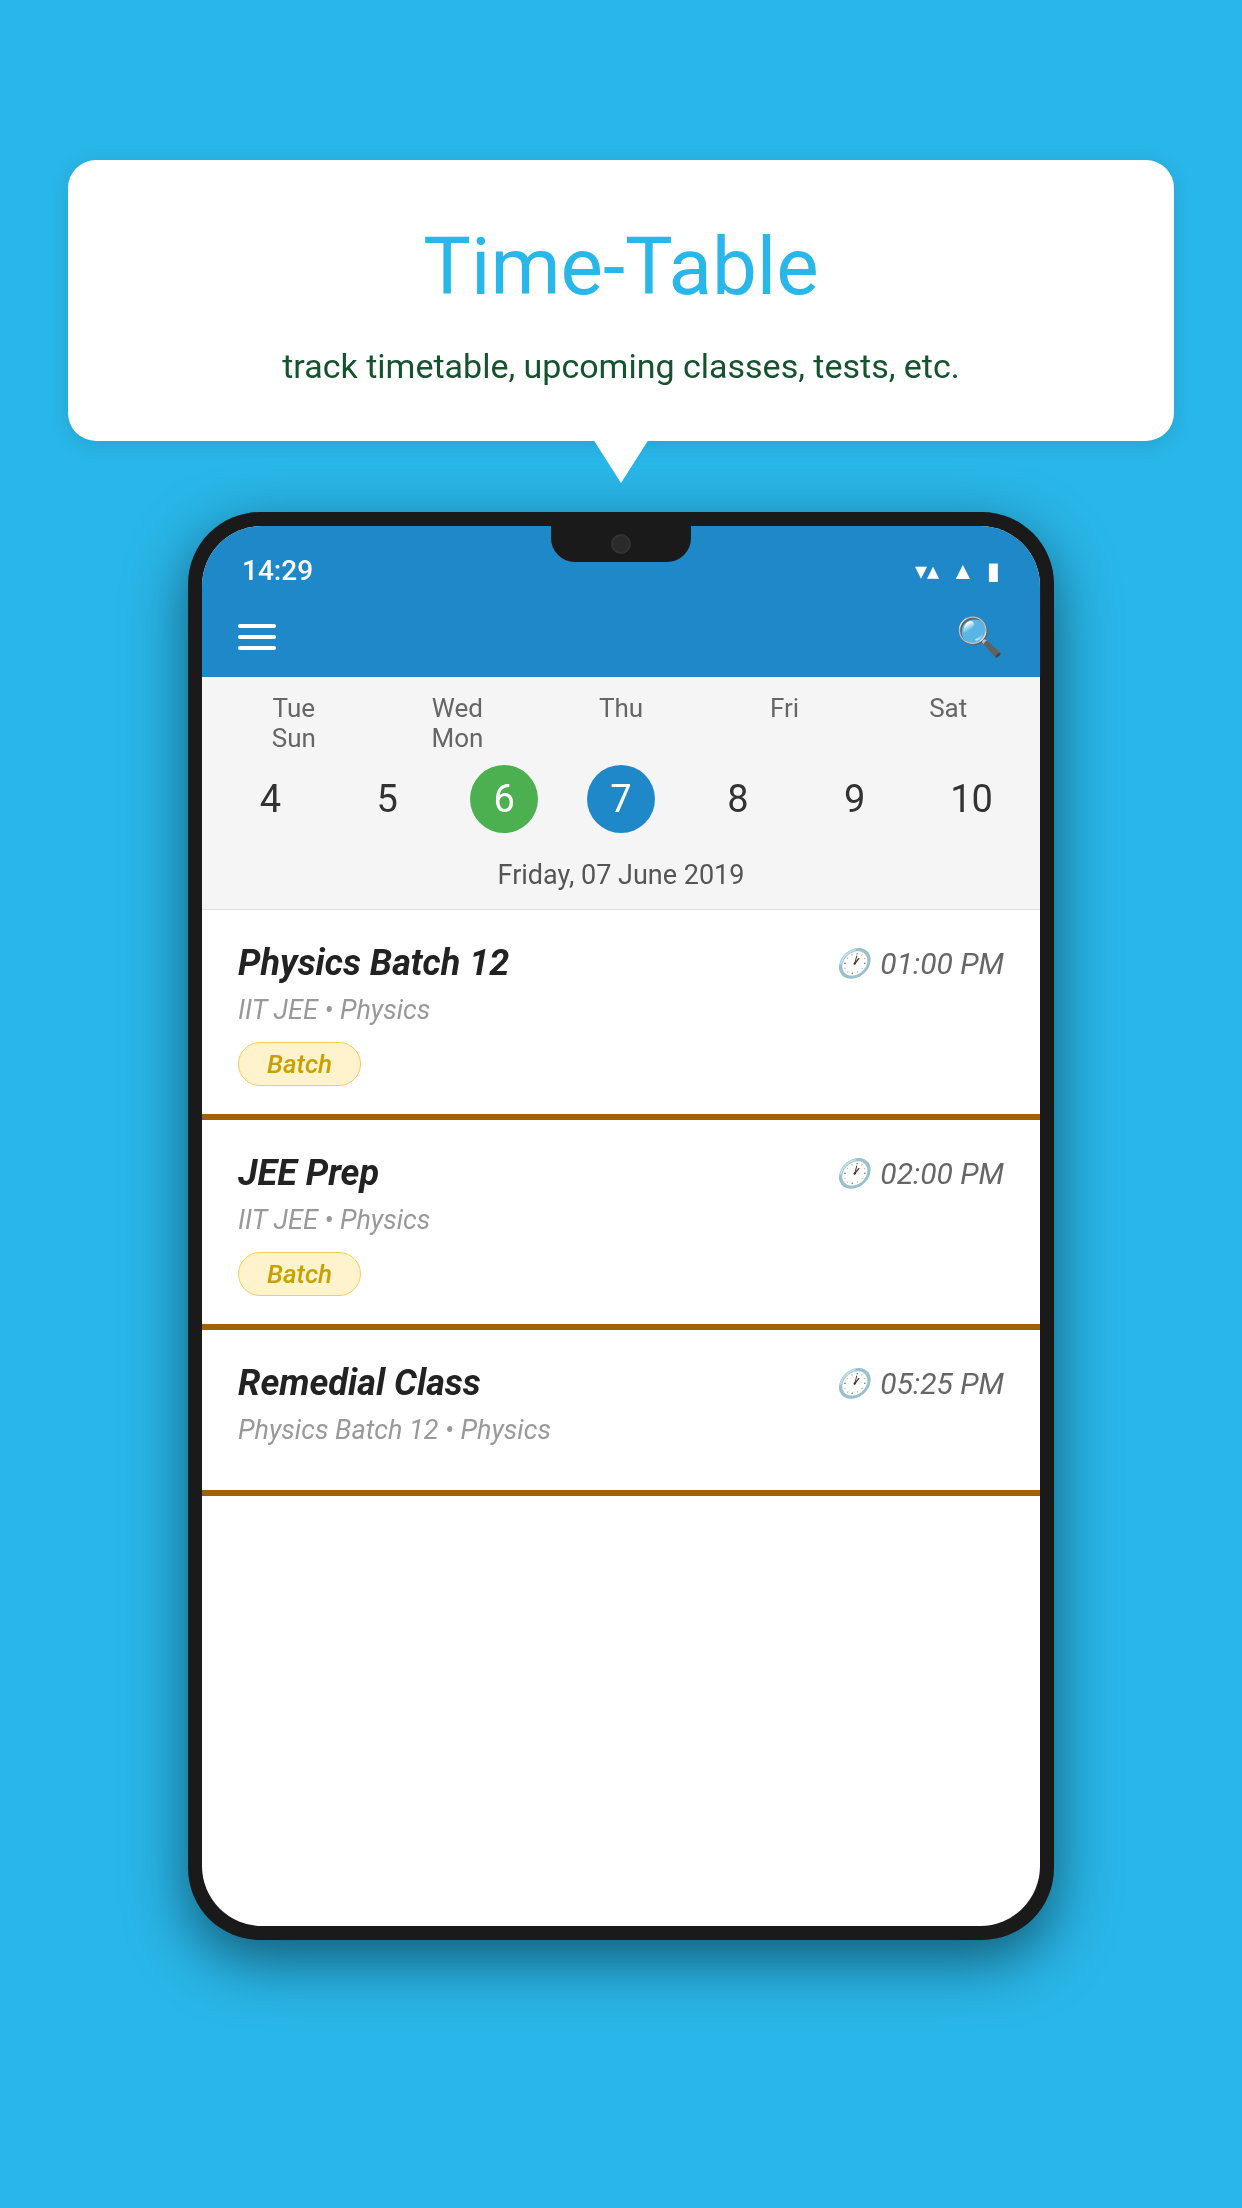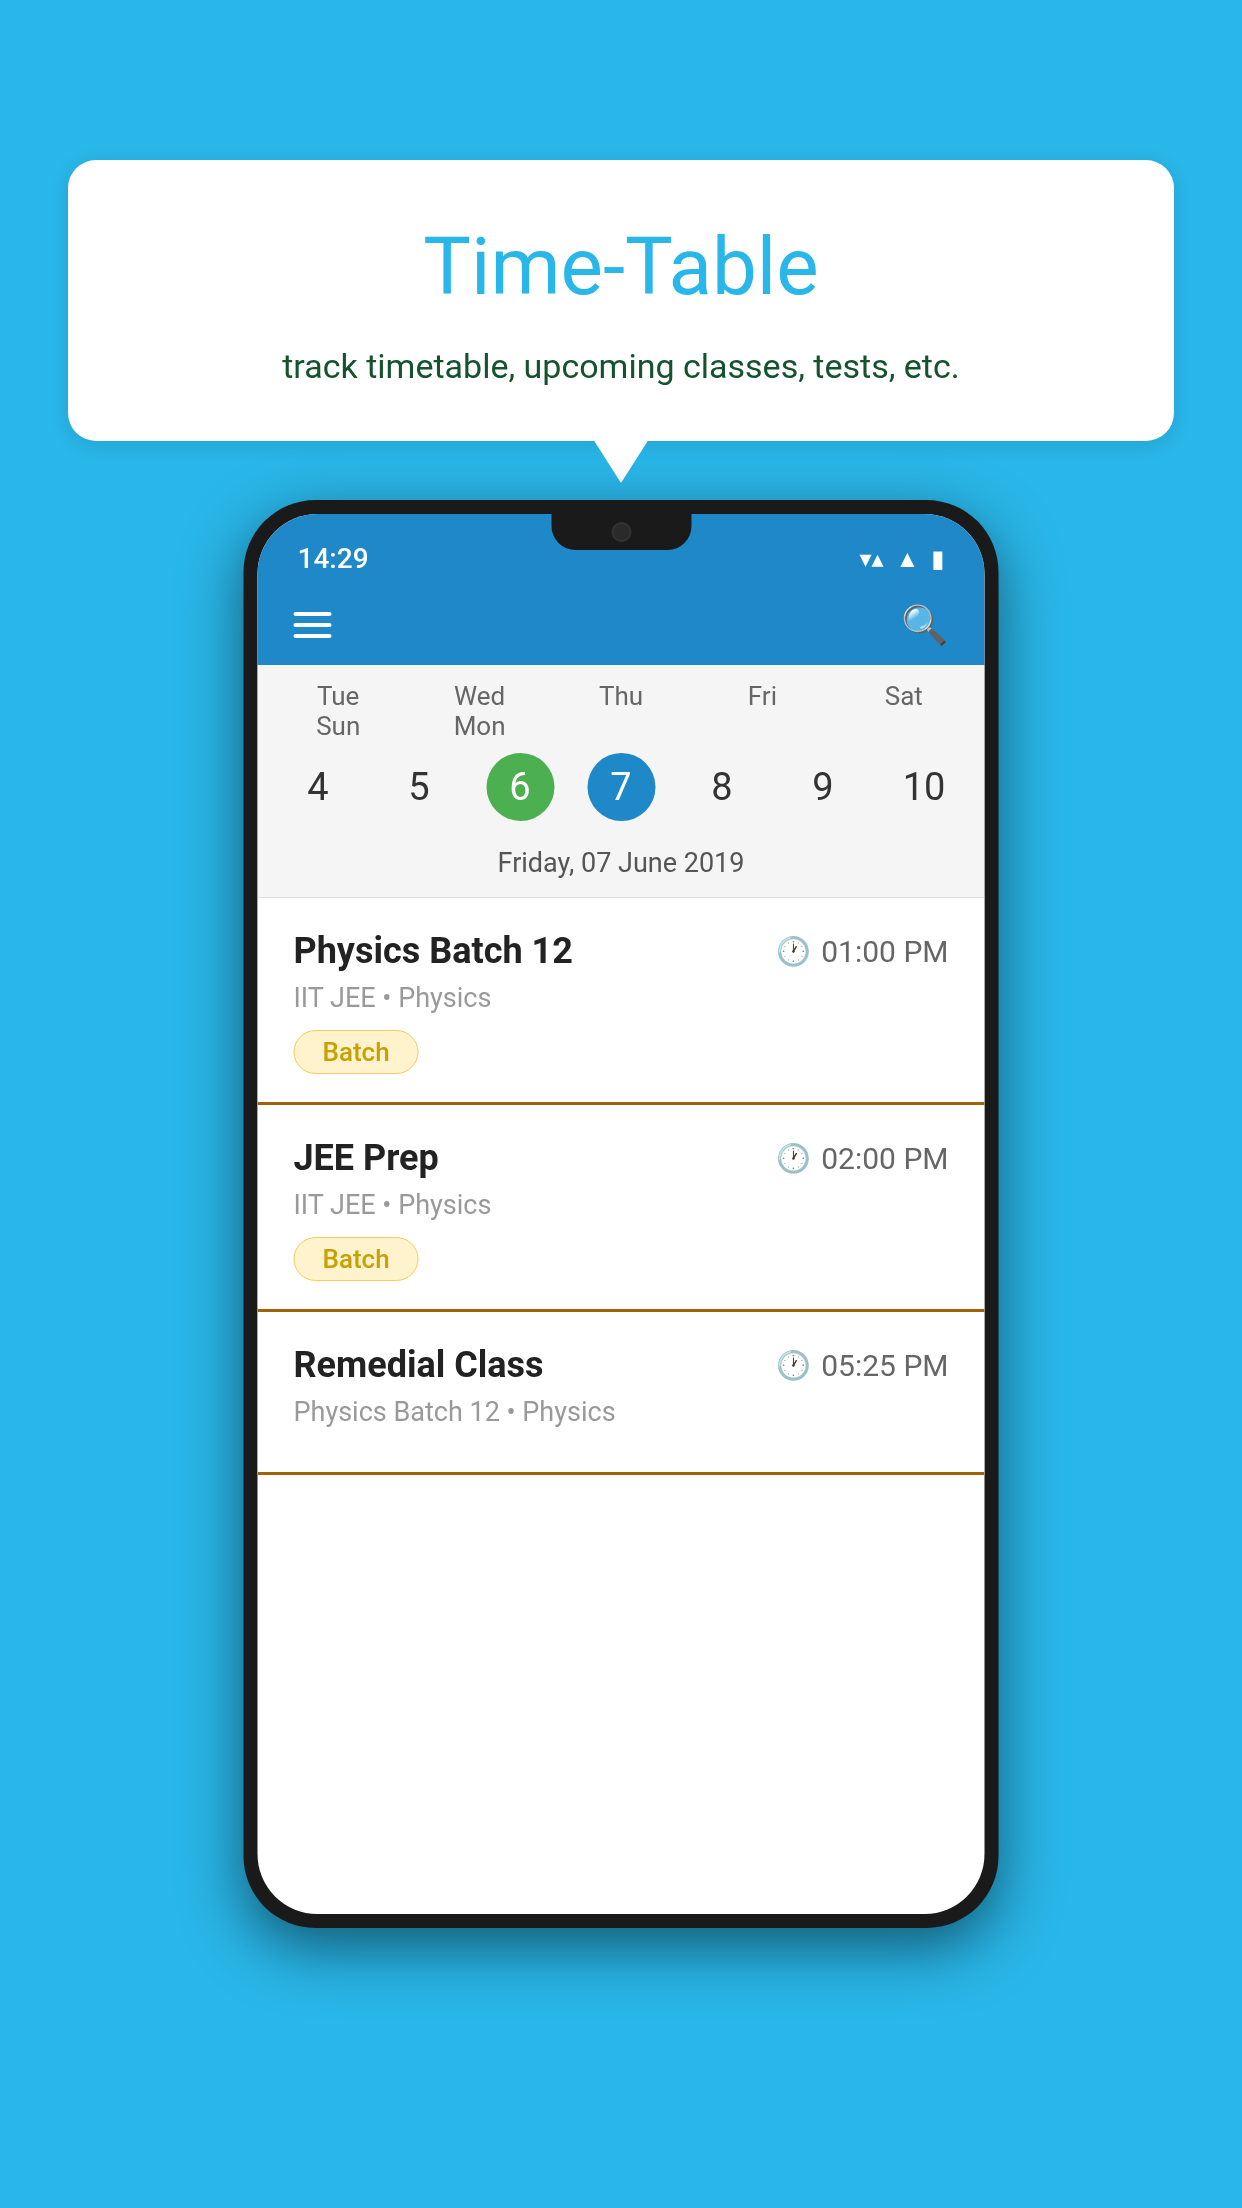--- a/index.html
+++ b/index.html
@@ -54,24 +54,24 @@
     .bubble-subtitle {
       font-size: 34px;
       color: #14532d;
       font-weight: 400;
       margin-top: 32px;
     }
 
     
     .phone-container {
       position: absolute;
-      top: 500px;
+      top: 512px;
       left: 50%;
       transform: translateX(-50%);
-      width: 755px;
+      width: 866px;
     }
 
     .phone-frame {
       background: #1a1a1a;
       border-radius: 72px;
       padding: 14px;
       box-shadow: 0 20px 60px rgba(0,0,0,0.5);
       position: relative;
     }
 
@@ -226,22 +226,23 @@
       color: #555;
       padding: 10px 0 18px;
     }
 
     
     .schedule-list {
       background: white;
     }
 
     .schedule-item {
-      border-bottom: 3px solid #a16207;
+      border-bottom: 6px solid #a16207;
       padding: 32px 36px 28px;
+      font-style: italic;
     }
 
     .schedule-item-header {
       display: flex;
       justify-content: space-between;
       align-items: center;
       margin-bottom: 10px;
     }
 
     .schedule-item-title {

